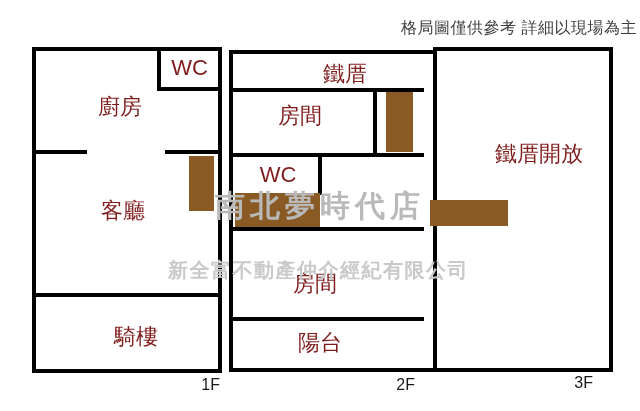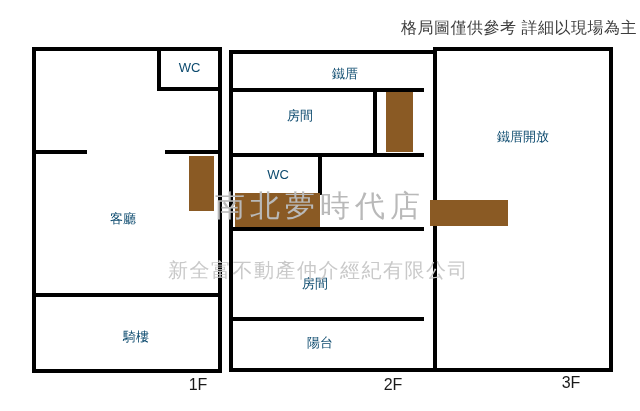--- a/index.html
+++ b/index.html
@@ -11,54 +11,56 @@
     position:absolute;top:18px;right:3px;font-size:16px;color:var(--notice,#3d3d3d);
     letter-spacing:0.5px;white-space:nowrap;margin-left:36px;
   }
   .plan{position:absolute;border:4px solid var(--wall,#000);box-sizing:border-box;background:#fff;}
   .plan1{left:32px;top:47px;width:190px;height:326px;}
   .plan2{left:229px;top:50px;width:232px;height:322px;}
   .plan3{left:433px;top:47px;width:180px;height:325px;}
   .wall{position:absolute;background:var(--wall,#000);}
   .stair{position:absolute;background:var(--stair,#8a5a24);}
   .room-label{
-    position:absolute;font-size:13px;color:#0c4a6e;text-align:center;width:100px;
+    position:absolute;font-size:22px;color:#7f1d1d;text-align:center;width:100px;
     line-height:24px;white-space:nowrap;
   }
   .room-label.full{width:100%;left:0;}
   .floor-label{
-    position:absolute;width:44px;font-size:16px;color:#1a1a1a;text-align:center;
+    position:absolute;width:44px;font-size:16px;color:#1a1a1a;text-align:right;
   }
   .wm{
     position:absolute;z-index:10;white-space:nowrap;
     font-family:"DejaVu Serif", serif;
+    font-weight:bold;
   }
   .wm1{left:215px;top:186px;font-size:30px;letter-spacing:5px;color:var(--watermark1,#b9b9b9);}
   .wm2{left:168px;top:257px;font-size:20px;letter-spacing:1.5px;color:var(--watermark2,#c9c9c9);}
 </style>
 </head>
 <body>
 
 <div class="canvas">
 
   <div class="notice">格局圖僅供參考 詳細以現場為主</div>
 
   <div class="plan plan1">
 
     <div style="position:absolute;top:0;right:0;width:61px;height:40px;border-left:4px solid var(--wall,#000);border-bottom:4px solid var(--wall,#000);box-sizing:border-box;">
       <div class="room-label full" style="top:5px;">WC</div>
     </div>
 
+    <div class="room-label" style="left:34px;top:44px;">廚房</div>
 
     <div class="wall" style="left:-4px;top:99px;width:55px;height:4px;"></div>
     <div class="wall" style="left:129px;top:99px;width:57px;height:4px;"></div>
 
     <div class="stair" style="left:153px;top:105px;width:25px;height:55px;"></div>
 
-    <div class="room-label" style="left:37px;top:156px;">客廳</div>
+    <div class="room-label" style="left:37px;top:148px;">客廳</div>
 
     <div class="wall" style="left:-4px;top:242px;width:190px;height:4px;"></div>
 
     <div class="room-label" style="left:50px;top:274px;">騎樓</div>
   </div>
   <div class="floor-label" style="left:176px;top:376px;">1F</div>
 
   <div class="plan plan2">
 
     <div class="room-label full" style="top:8px;">鐵厝</div>
@@ -75,21 +77,21 @@
     <div class="wall" style="left:-4px;top:173px;width:195px;height:4px;"></div>
 
     <div class="room-label" style="left:32px;top:218px;">房間</div>
     <div class="wall" style="left:-4px;top:263px;width:195px;height:4px;"></div>
 
     <div class="room-label" style="left:37px;top:277px;">陽台</div>
   </div>
   <div class="floor-label" style="left:371px;top:376px;">2F</div>
 
   <div class="plan plan3">
-    <div class="room-label full" style="top:74px;">鐵厝開放</div>
+    <div class="room-label full" style="top:91px;padding-left:16px;">鐵厝開放</div>
     <div class="stair" style="left:-7px;top:149px;width:78px;height:26px;"></div>
   </div>
   <div class="floor-label" style="left:549px;top:374px;">3F</div>
 
   <div class="wm wm1">南北夢時代店</div>
   <div class="wm wm2">新全富不動產仲介經紀有限公司</div>
 
 </div>
 
 </body></html>

